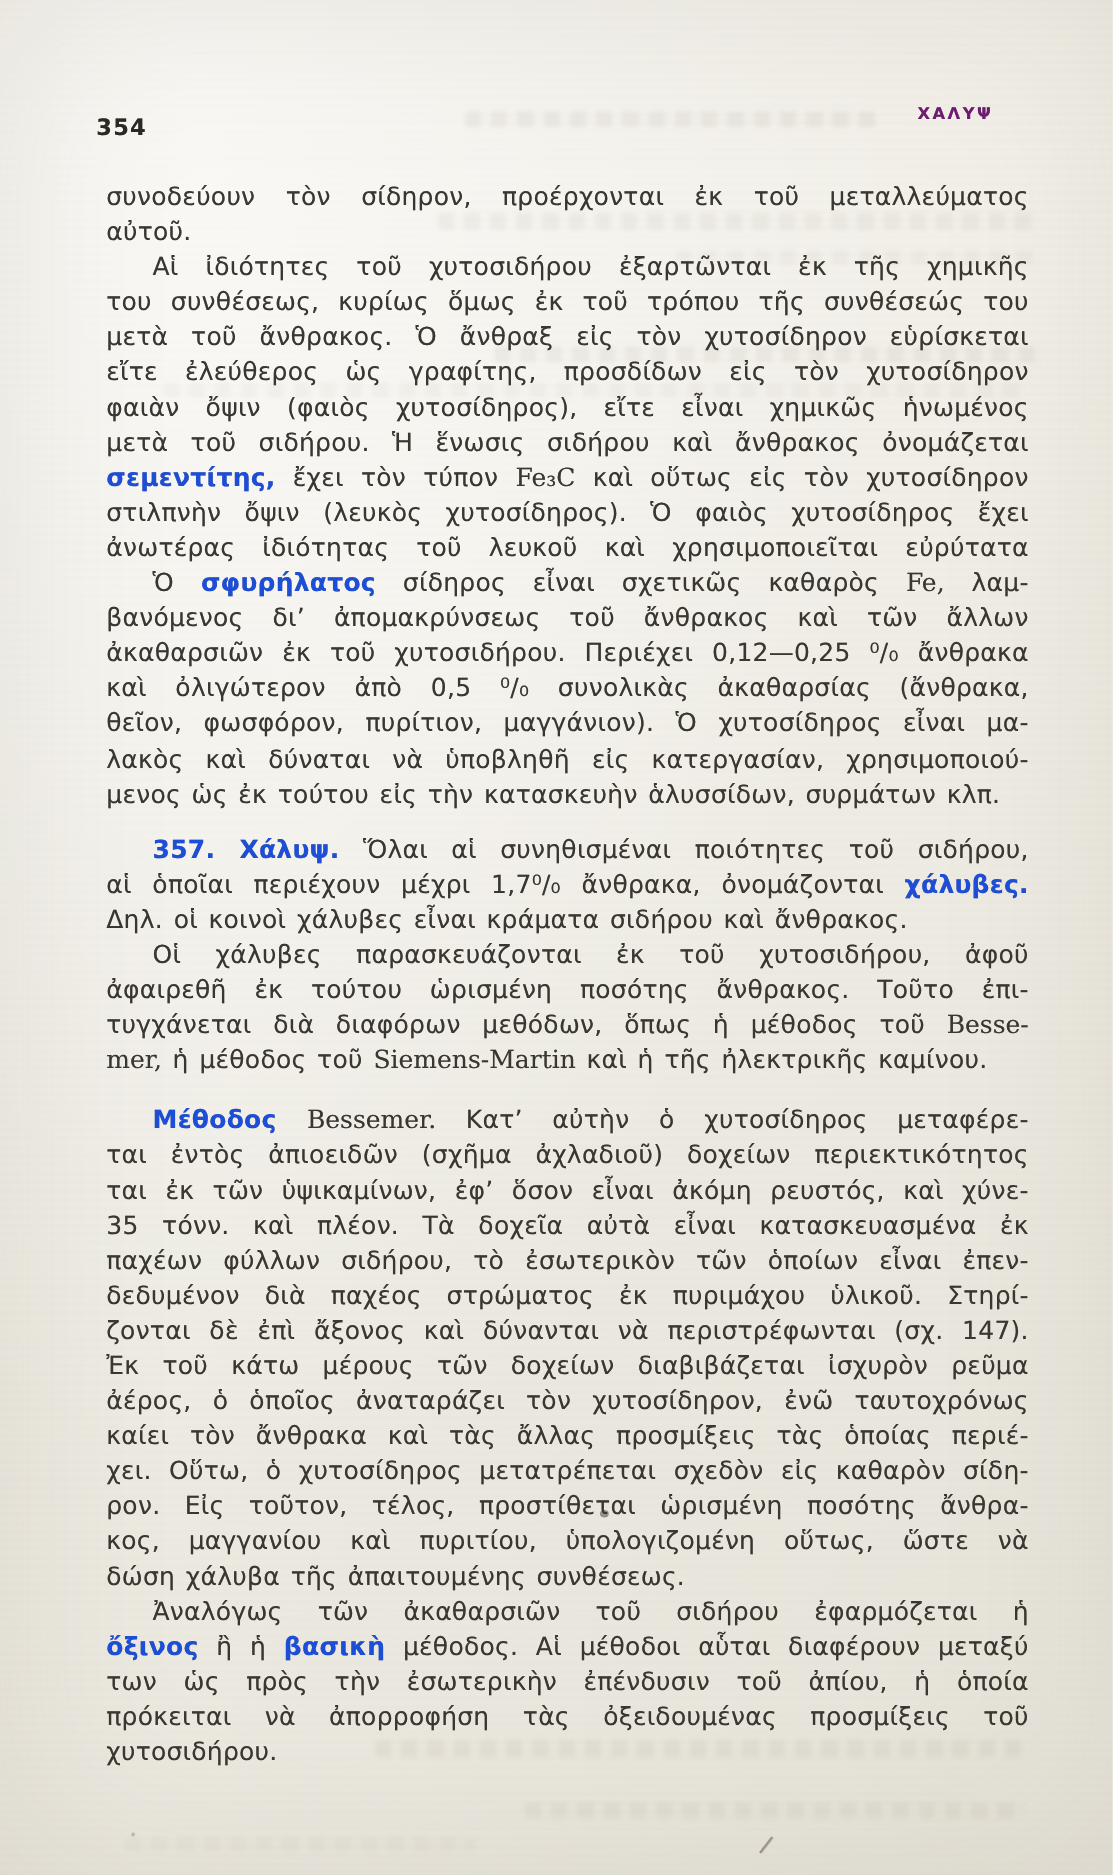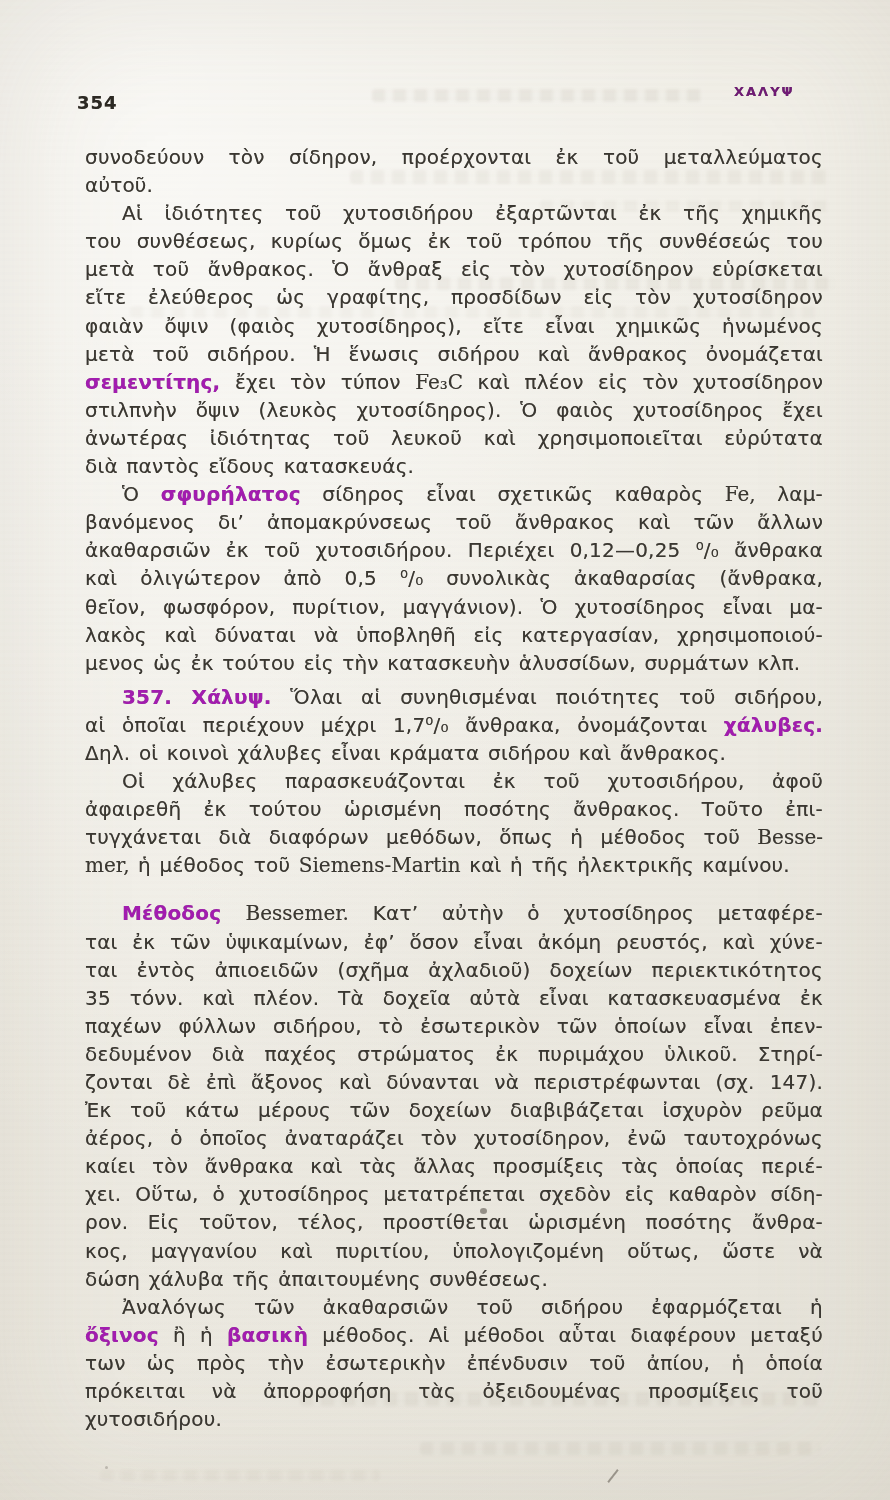--- a/index.html
+++ b/index.html
@@ -35,21 +35,21 @@
   }
   .paragraph{margin:0;}
   .line{
     height:28.1px;line-height:28.1px;overflow:hidden;
     text-align:justify;text-align-last:justify;
     white-space:normal;
   }
   .line.last{text-align-last:left;}
   .line.indented{text-indent:37px;}
   .seg{}
-  .seg.bold{font-weight:bold;color:#a21caf;}
+  .seg.bold{font-weight:bold;color:#1d4ed8;}
   .seg.latin{font-family:"DejaVu Serif", serif;letter-spacing:0;}
 
   
   .bleed{
     position:absolute;border-radius:4px;filter:blur(1.6px);
     background:repeating-linear-gradient(90deg,
       rgba(158,148,130,.26) 0 13px, rgba(158,148,130,.03) 13px 21px);
   }
   .b1{left:372px;top:89px;width:330px;height:13px;opacity:.45;}
   .b2{left:350px;top:170px;width:480px;height:14px;opacity:.38;}
@@ -89,49 +89,48 @@
         <div class="line"><span class="seg">συνοδεύουν τὸν σίδηρον, προέρχονται ἐκ τοῦ μεταλλεύματος</span></div>
         <div class="line last"><span class="seg">αὐτοῦ.</span></div>
       </div>
       <div class="paragraph">
         <div class="line indented"><span class="seg">Αἱ ἰδιότητες τοῦ χυτοσιδήρου ἐξαρτῶνται ἐκ τῆς χημικῆς</span></div>
         <div class="line"><span class="seg">του συνθέσεως, κυρίως ὅμως ἐκ τοῦ τρόπου τῆς συνθέσεώς του</span></div>
         <div class="line"><span class="seg">μετὰ τοῦ ἄνθρακος. Ὁ ἄνθραξ εἰς τὸν χυτοσίδηρον εὑρίσκεται</span></div>
         <div class="line"><span class="seg">εἴτε ἐλεύθερος ὡς γραφίτης, προσδίδων εἰς τὸν χυτοσίδηρον</span></div>
         <div class="line"><span class="seg">φαιὰν ὄψιν (φαιὸς χυτοσίδηρος), εἴτε εἶναι χημικῶς ἡνωμένος</span></div>
         <div class="line"><span class="seg">μετὰ τοῦ σιδήρου. Ἡ ἕνωσις σιδήρου καὶ ἄνθρακος ὀνομάζεται</span></div>
-        <div class="line"><span class="seg bold">σεμεντίτης,</span><span class="seg"> ἔχει τὸν τύπον </span><span class="seg latin">Fe₃C</span><span class="seg"> καὶ πλέον εἰς τὸν χυτοσίδηρον</span></div>
+        <div class="line"><span class="seg bold">σεμεντίτης,</span><span class="seg"> ἔχει τὸν τύπον </span><span class="seg latin">Fe₃C</span><span class="seg"> καὶ οὕτως εἰς τὸν χυτοσίδηρον</span></div>
         <div class="line"><span class="seg">στιλπνὴν ὄψιν (λευκὸς χυτοσίδηρος). Ὁ φαιὸς χυτοσίδηρος ἔχει</span></div>
         <div class="line"><span class="seg">ἀνωτέρας ἰδιότητας τοῦ λευκοῦ καὶ χρησιμοποιεῖται εὐρύτατα</span></div>
-        <div class="line last"><span class="seg">διὰ παντὸς εἴδους κατασκευάς.</span></div>
       </div>
       <div class="paragraph">
         <div class="line indented"><span class="seg">Ὁ </span><span class="seg bold">σφυρήλατος</span><span class="seg"> σίδηρος εἶναι σχετικῶς καθαρὸς </span><span class="seg latin">Fe,</span><span class="seg"> λαμ-</span></div>
         <div class="line"><span class="seg">βανόμενος δι’ ἀπομακρύνσεως τοῦ ἄνθρακος καὶ τῶν ἄλλων</span></div>
         <div class="line"><span class="seg">ἀκαθαρσιῶν ἐκ τοῦ χυτοσιδήρου. Περιέχει 0,12—0,25 ⁰/₀ ἄνθρακα</span></div>
         <div class="line"><span class="seg">καὶ ὀλιγώτερον ἀπὸ 0,5 ⁰/₀ συνολικὰς ἀκαθαρσίας (ἄνθρακα,</span></div>
         <div class="line"><span class="seg">θεῖον, φωσφόρον, πυρίτιον, μαγγάνιον). Ὁ χυτοσίδηρος εἶναι μα-</span></div>
         <div class="line"><span class="seg">λακὸς καὶ δύναται νὰ ὑποβληθῆ εἰς κατεργασίαν, χρησιμοποιού-</span></div>
         <div class="line last"><span class="seg">μενος ὡς ἐκ τούτου εἰς τὴν κατασκευὴν ἁλυσσίδων, συρμάτων κλπ.</span></div>
       </div>
-      <div class="paragraph" style="margin-top: 6px;">
+      <div class="paragraph" style="margin-top: 16px;">
         <div class="line indented"><span class="seg bold">357. Χάλυψ.</span><span class="seg"> Ὅλαι αἱ συνηθισμέναι ποιότητες τοῦ σιδήρου,</span></div>
         <div class="line"><span class="seg">αἱ ὁποῖαι περιέχουν μέχρι 1,7⁰/₀ ἄνθρακα, ὀνομάζονται </span><span class="seg bold">χάλυβες.</span></div>
         <div class="line last"><span class="seg">Δηλ. οἱ κοινοὶ χάλυβες εἶναι κράματα σιδήρου καὶ ἄνθρακος.</span></div>
       </div>
       <div class="paragraph">
         <div class="line indented"><span class="seg">Οἱ χάλυβες παρασκευάζονται ἐκ τοῦ χυτοσιδήρου, ἀφοῦ</span></div>
         <div class="line"><span class="seg">ἀφαιρεθῆ ἐκ τούτου ὡρισμένη ποσότης ἄνθρακος. Τοῦτο ἐπι-</span></div>
         <div class="line"><span class="seg">τυγχάνεται διὰ διαφόρων μεθόδων, ὅπως ἡ μέθοδος τοῦ </span><span class="seg latin">Besse-</span></div>
         <div class="line last"><span class="seg latin">mer,</span><span class="seg"> ἡ μέθοδος τοῦ </span><span class="seg latin">Siemens-Martin</span><span class="seg"> καὶ ἡ τῆς ἠλεκτρικῆς καμίνου.</span></div>
       </div>
       <div class="paragraph" style="margin-top: 20px;">
         <div class="line indented"><span class="seg bold">Μέθοδος </span><span class="seg latin">Bessemer.</span><span class="seg"> Κατ’ αὐτὴν ὁ χυτοσίδηρος μεταφέρε-</span></div>
+        <div class="line"><span class="seg">ται ἐντὸς ἀπιοειδῶν (σχῆμα ἀχλαδιοῦ) δοχείων περιεκτικότητος</span></div>
         <div class="line"><span class="seg">ται ἐκ τῶν ὑψικαμίνων, ἐφ’ ὅσον εἶναι ἀκόμη ρευστός, καὶ χύνε-</span></div>
-        <div class="line"><span class="seg">ται ἐντὸς ἀπιοειδῶν (σχῆμα ἀχλαδιοῦ) δοχείων περιεκτικότητος</span></div>
         <div class="line"><span class="seg">35 τόνν. καὶ πλέον. Τὰ δοχεῖα αὐτὰ εἶναι κατασκευασμένα ἐκ</span></div>
         <div class="line"><span class="seg">παχέων φύλλων σιδήρου, τὸ ἐσωτερικὸν τῶν ὁποίων εἶναι ἐπεν-</span></div>
         <div class="line"><span class="seg">δεδυμένον διὰ παχέος στρώματος ἐκ πυριμάχου ὑλικοῦ. Στηρί-</span></div>
         <div class="line"><span class="seg">ζονται δὲ ἐπὶ ἄξονος καὶ δύνανται νὰ περιστρέφωνται (σχ. 147).</span></div>
         <div class="line"><span class="seg">Ἐκ τοῦ κάτω μέρους τῶν δοχείων διαβιβάζεται ἰσχυρὸν ρεῦμα</span></div>
         <div class="line"><span class="seg">ἀέρος, ὁ ὁποῖος ἀναταράζει τὸν χυτοσίδηρον, ἐνῶ ταυτοχρόνως</span></div>
         <div class="line"><span class="seg">καίει τὸν ἄνθρακα καὶ τὰς ἄλλας προσμίξεις τὰς ὁποίας περιέ-</span></div>
         <div class="line"><span class="seg">χει. Οὕτω, ὁ χυτοσίδηρος μετατρέπεται σχεδὸν εἰς καθαρὸν σίδη-</span></div>
         <div class="line"><span class="seg">ρον. Εἰς τοῦτον, τέλος, προστίθεται ὡρισμένη ποσότης ἄνθρα-</span></div>
         <div class="line"><span class="seg">κος, μαγγανίου καὶ πυριτίου, ὑπολογιζομένη οὕτως, ὥστε νὰ</span></div>

